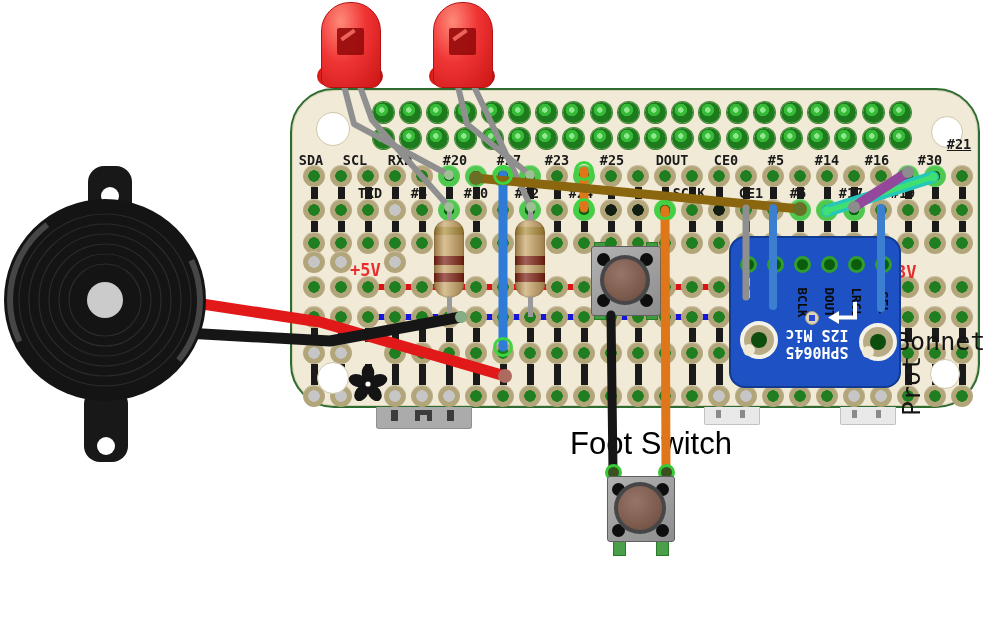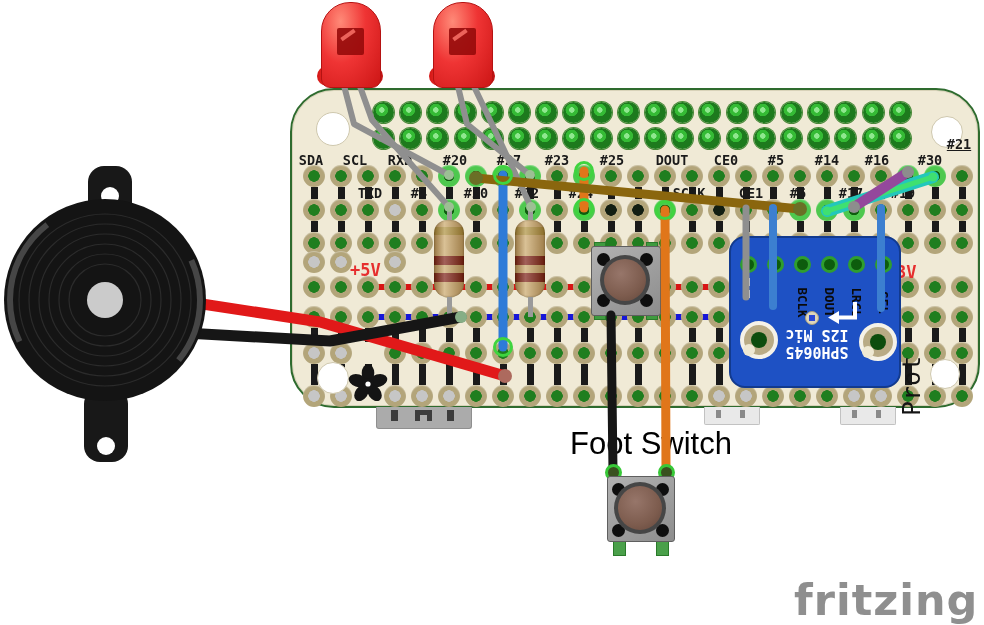--- a/index.html
+++ b/index.html
@@ -468,20 +468,21 @@
       <div class="pinlabel" style="left: 527px; top: 185px;">#22</div>
       <div class="pinlabel" style="left: 581px; top: 185px;">#24</div>
       <div class="pinlabel" style="left: 689px; top: 185px;">SCLK</div>
       <div class="pinlabel" style="left: 751px; top: 185px;">CE1</div>
       <div class="pinlabel" style="left: 798px; top: 185px;">#6</div>
       <div class="pinlabel" style="left: 851px; top: 185px;">#17</div>
       <div class="pinlabel" style="left: 903px; top: 185px;">#19</div>
     </div>
   <div class="silk-red" style="left:350px;top:260px;">+5V</div>
   <div class="silk-red" style="left:896px;top:262px;">3V</div>
+  <div class="silk-bonnet">Bonnet</div>
   <div class="silk-prot">Prot</div>
 
   <div class="connA">
     <i style="left:14px;top:3px;width:7px;height:11px;"></i>
     <i style="left:38px;top:3px;width:17px;height:11px;"></i>
     <i style="left:43px;top:8px;width:7px;height:6px;background:#ababab;"></i>
     <i style="left:70px;top:3px;width:7px;height:11px;"></i>
   </div>
   <div class="connW" style="left:704px;">
     <i style="left:11px;"></i>
@@ -625,14 +626,13 @@
     <div class="pleg" style="left:9px;top:77px;"></div>
     <div class="pleg" style="left:52px;top:77px;"></div>
     <div class="tact-body" style="left:3px;top:14px;width:66px;height:64px;"></div>
     <div class="dot" style="left:7.5px;top:20.5px;"></div>
       <div class="dot" style="left:51.5px;top:20.5px;"></div>
     <div class="dot" style="left:7.5px;top:61.5px;"></div>
       <div class="dot" style="left:51.5px;top:61.5px;"></div>
     <div class="cap" style="left:10px;top:20px;width:52px;height:52px;"></div>
   </div>
 
-  <div class="watermark">fritzing</div>
 </div>
 
 </body></html>

